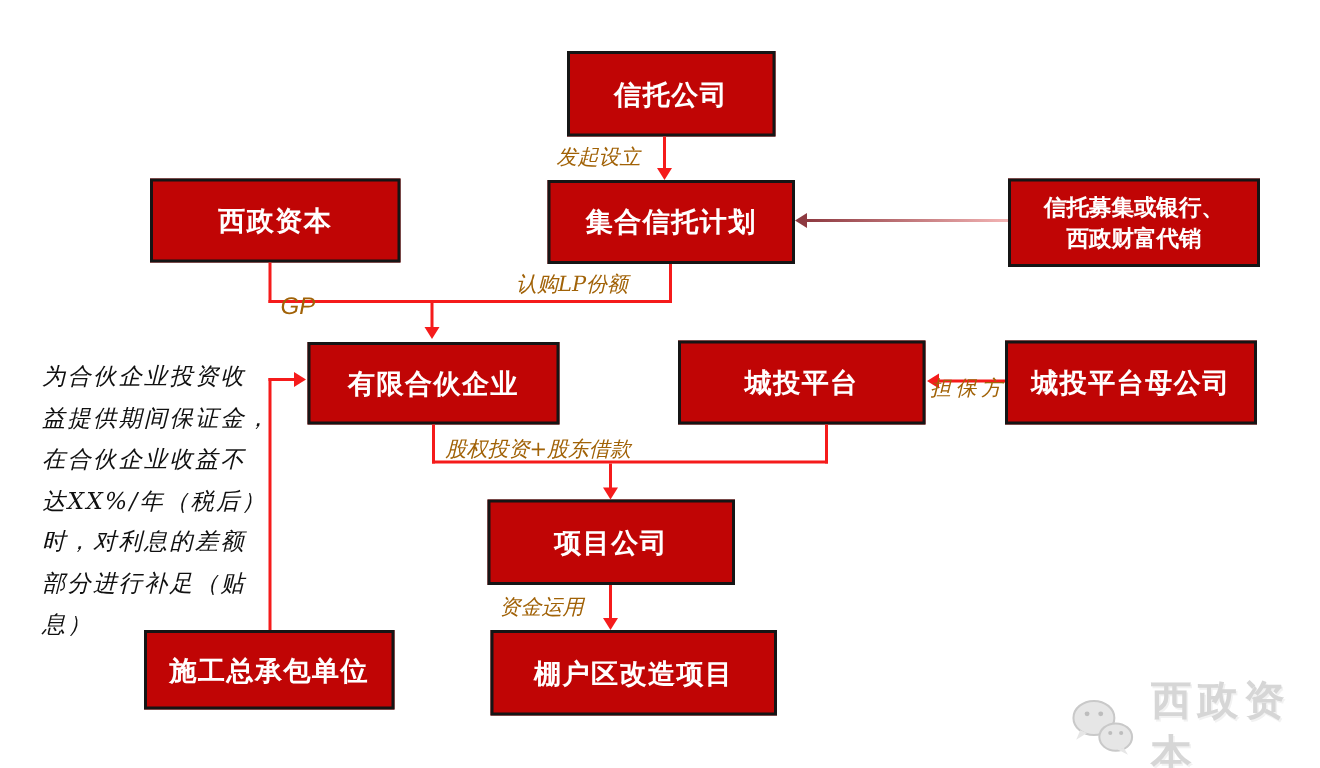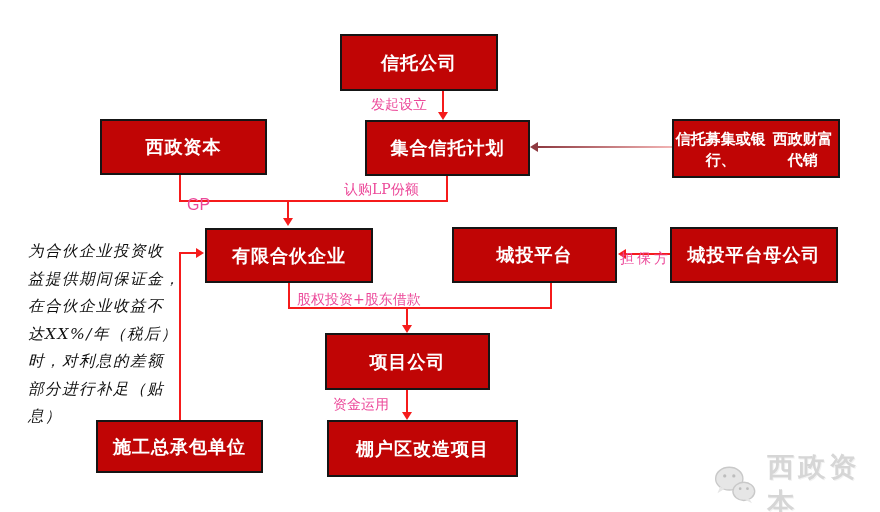--- a/index.html
+++ b/index.html
@@ -21,22 +21,23 @@
   .vline{position:absolute;width:2px;background:#f51b1b;}
   .hline.grad{background:linear-gradient(to left,#f3b4b4,#8e3a41);height:2px;}
   
   .arr{position:absolute;width:0;height:0;}
   .arr.down{border-left:5px solid transparent;border-right:5px solid transparent;border-top:8px solid #f51b1b;}
   .arr.left{border-top:5px solid transparent;border-bottom:5px solid transparent;border-right:8px solid #f51b1b;}
   .arr.left.dark{border-right-color:#8e3a41;}
   .arr.right{border-top:5px solid transparent;border-bottom:5px solid transparent;border-left:8px solid #f51b1b;}
   
   .lbl{
-    position:absolute;color:#ec4899;font-size:14px;white-space:nowrap;
+    position:absolute;color:#a16207;font-size:14px;white-space:nowrap;
     font-family:"DejaVu Serif","Liberation Serif",serif;
+    font-style:italic;
   }
   .lbl.gp{font-family:"Liberation Sans",sans-serif;font-size:16px;}
   .lbl.spread{letter-spacing:3px;}
   
   .note{
     position:absolute;left:28px;top:238px;width:160px;
     color:#101010;font-size:15.5px;line-height:27.5px;letter-spacing:1.5px;
     font-family:"DejaVu Serif","Liberation Serif",serif;font-style:italic;
   }
   
@@ -47,27 +48,27 @@
     color:#d6d6d6;font-size:27px;font-weight:bold;letter-spacing:4px;
     font-family:"Liberation Sans",sans-serif;margin-left:8px;
     text-shadow:1px 1px 0 #f2f2f2;
   }
 </style>
 </head>
 <body>
 
 <div class="canvas">
 
-  <div class="node" style="left:340px;top:34px;width:158px;height:57px;">信托公司</div>
+  <div class="node" style="left:378px;top:34px;width:139px;height:57px;">信托公司</div>
 
   <div class="node" style="left:365px;top:120px;width:165px;height:56px;">集合信托计划</div>
 
   <div class="node" style="left:100px;top:119px;width:167px;height:56px;">西政资本</div>
 
-  <div class="node small" style="left:672px;top:119px;width:168px;height:59px;flex-direction:row;">
+  <div class="node small" style="left:672px;top:119px;width:168px;height:59px;flex-direction:column;">
     <span>信托募集或银行、</span>
     <span>西政财富代销</span>
   </div>
 
   <div class="node" style="left:452px;top:227px;width:165px;height:56px;">城投平台</div>
 
   <div class="node" style="left:205px;top:228px;width:168px;height:55px;">有限合伙企业</div>
 
   <div class="node" style="left:670px;top:227px;width:168px;height:56px;">城投平台母公司</div>
 

